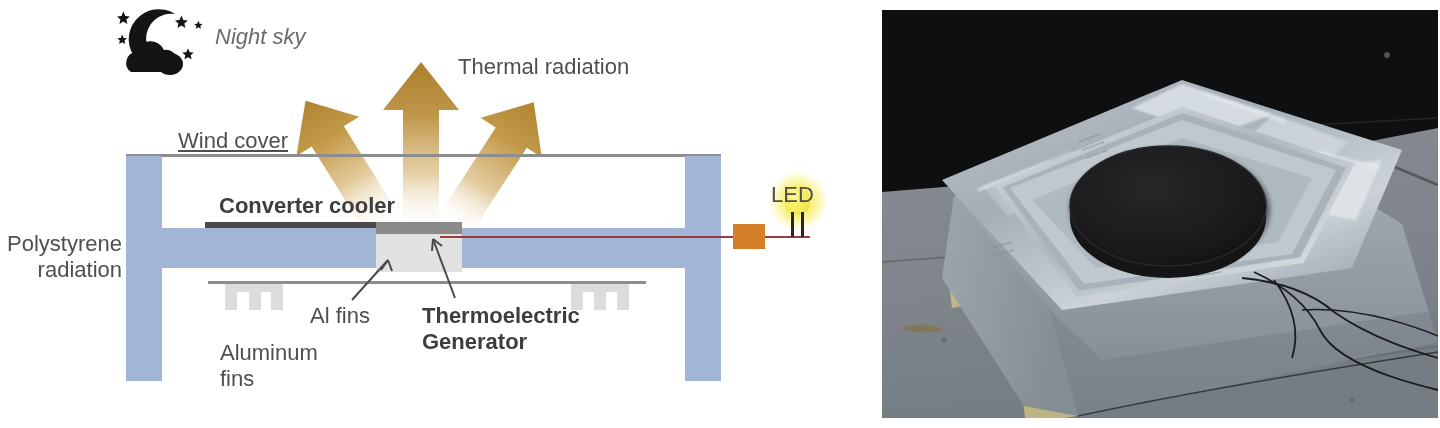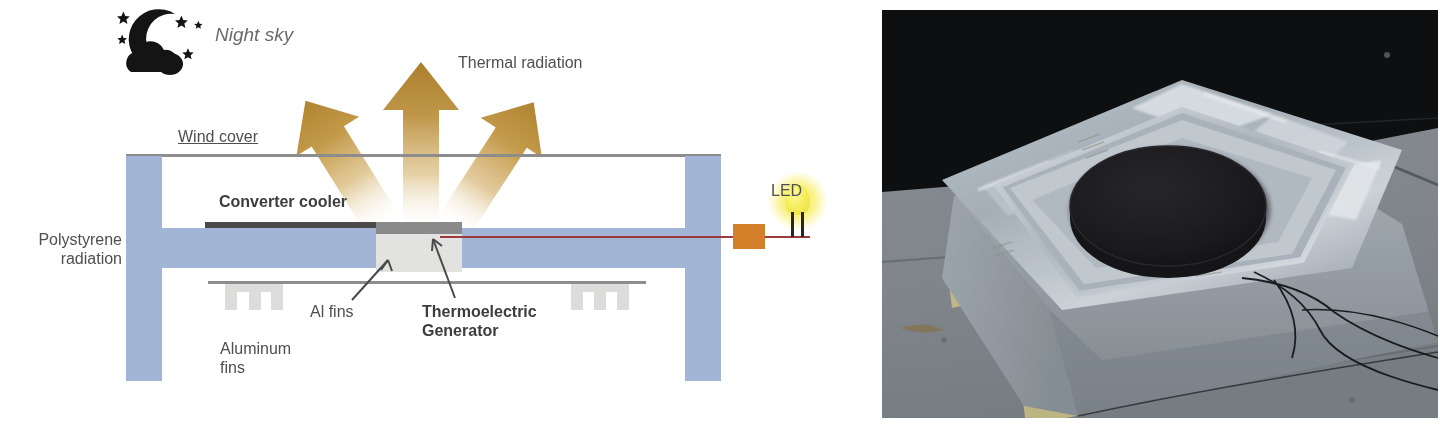--- a/index.html
+++ b/index.html
@@ -1,23 +1,23 @@
 <!DOCTYPE html>
 <html><head>
 <meta charset="utf-8">
 <style>
   html,body{margin:0;padding:0;background:#ffffff;}
   body{width:1440px;height:428px;overflow:hidden;
        font-family:"Liberation Sans",sans-serif;color:#4a4a4a;}
   #root{position:relative;width:1440px;height:428px;background:#fff;}
 
   
-  .lbl{position:absolute;font-size:16px;color:#4f4f4f;line-height:1.18;white-space:pre-line;}
+  .lbl{position:absolute;font-size:22px;color:#4f4f4f;line-height:1.18;white-space:pre-line;}
   .lbl.bold{font-weight:bold;color:#3d3d3d;}
-  .lbl.italic{font-style:italic;color:#6a6a6a;font-size:19px;}
+  .lbl.italic{font-style:italic;color:#6a6a6a;font-size:22px;}
   .lbl.right{text-align:right;}
 
   
   #schematic{position:absolute;left:0;top:0;width:880px;height:428px;}
 
   .poly{position:absolute;background:#a3b5d6;}
 
   .windcover{position:absolute;background:#8d8d8d;height:3px;}
 
   .cooler-bar{position:absolute;background:#4a4a4a;height:6px;}

